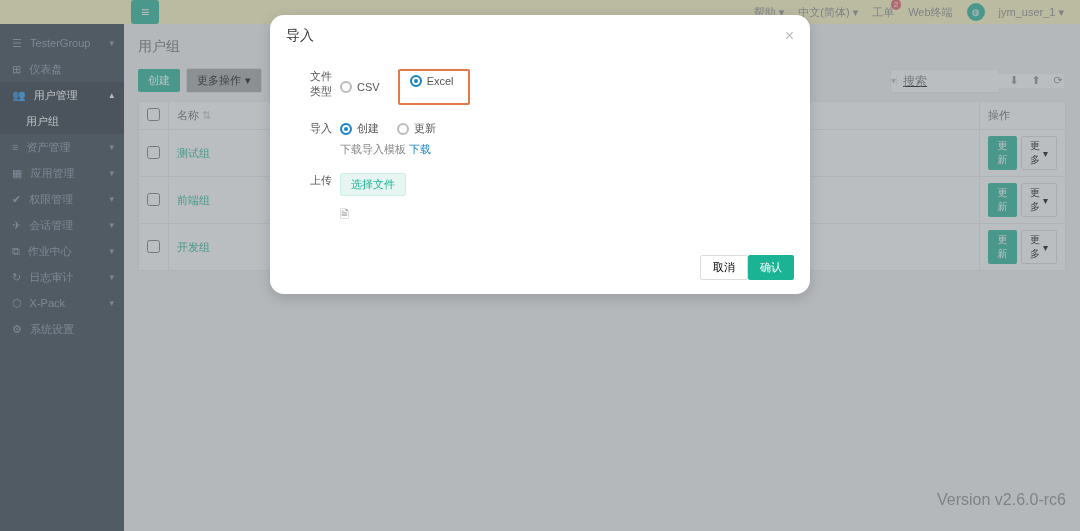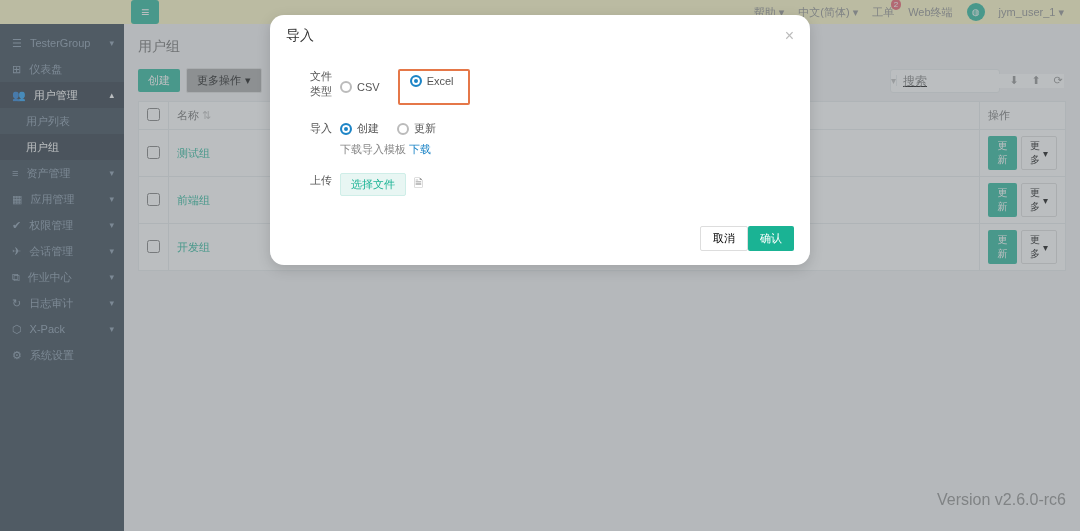--- a/index.html
+++ b/index.html
@@ -87,23 +87,20 @@
   </div>
   <div class="nav-item">
     <span>⊞</span>
     <span>仪表盘</span>
   </div>
   <div class="nav-item active">
     <span>👥</span>
     <span>用户管理</span>
     <span class="chevron">▴</span>
   </div>
-  <div class="nav-item nav-sub">
-    <span>用户列表</span>
-  </div>
   <div class="nav-item nav-sub subactive">
     <span>用户组</span>
   </div>
   <div class="nav-item">
     <span>≡</span>
     <span>资产管理</span>
     <span class="chevron">▾</span>
   </div>
   <div class="nav-item">
     <span>▦</span>
@@ -275,21 +272,21 @@
           <label class="radio">
               <span class="bullet"></span>
               <span>更新</span>
             </label>
         </div>
         <div class="hint"><span>下载导入模板 </span><a>下载</a></div>
       </div>
     </div>
     <div class="form-row">
       <div class="form-label">上传</div>
-      <div class="form-control" style="flex-direction:row;align-items:flex-start;gap:8px;">
+      <div class="form-control" style="flex-direction:column;align-items:flex-start;gap:8px;">
         <button class="btn-select">选择文件</button>
         <div class="file-line">
           <span>🗎</span>
         </div>
       </div>
     </div>
   </div>
   <div class="modal-footer">
     <button class="btn-cancel">取消</button>
     <button class="btn-confirm">确认</button>

